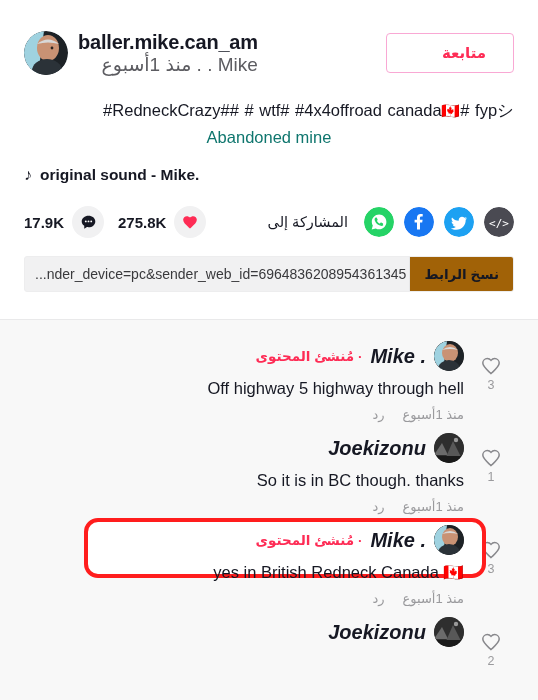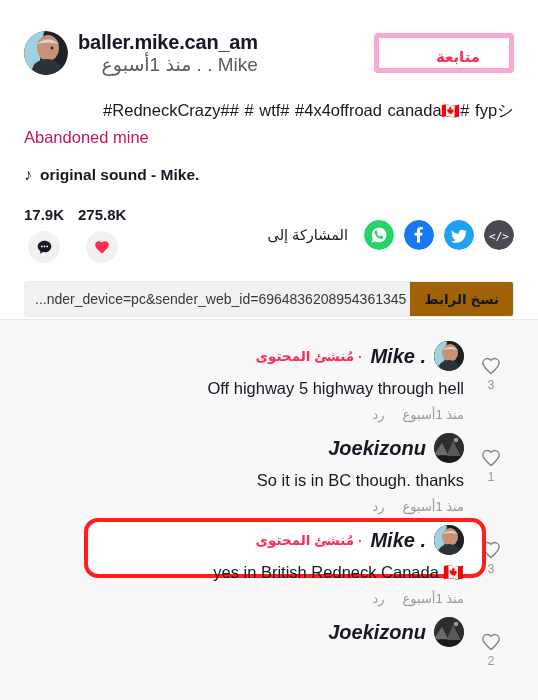--- a/index.html
+++ b/index.html
@@ -22,22 +22,22 @@
 
   .header-row {
     display: flex;
     flex-direction: row;
     align-items: center;
     justify-content: space-between;
     padding-top: 30px;
   }
 
   .follow-btn {
-    width: 140px; height: 40px;
-    border: 5px solid #f9a8d4;
+    width: 128px; height: 40px;
+    border: 1px solid #f9a8d4;
     border-radius: 4px;
     background: #ffffff;
     color: #fe2c55;
     font-size: 15px;
     font-weight: 700;
     line-height: 38px;
     text-align: center;
     cursor: pointer;
     letter-spacing: .2px;
     padding-left: 28px;
@@ -82,23 +82,23 @@
     font-size: 16.5px;
     color: #161823;
     line-height: 26px;
     text-align: right;
     direction: rtl;
     word-spacing: 1px;
   }
   .caption .bold { font-weight: 400; }
   .caption-2 {
     font-size: 16.5px;
-    color: #be185d;
+    color: #0f766e;
     line-height: 26px;
-    text-align: left;
+    text-align: center;
     direction: ltr;
   }
 
   .music-row {
     margin-top: 16px;
     display: flex;
     flex-direction: row-reverse;
     align-items: center;
     justify-content: flex-start;
     gap: 8px;
@@ -132,21 +132,21 @@
 
   .stats-group {
     display: flex;
     flex-direction: row;
     align-items: center;
     gap: 14px;
     direction: ltr;
   }
   .stat {
     display: flex;
-    flex-direction: column;
+    flex-direction: row;
     align-items: center;
     gap: 8px;
   }
   .stat-val {
     font-size: 15px;
     font-weight: 700;
     color: #161823;
     direction: ltr;
   }
   .round-btn {

